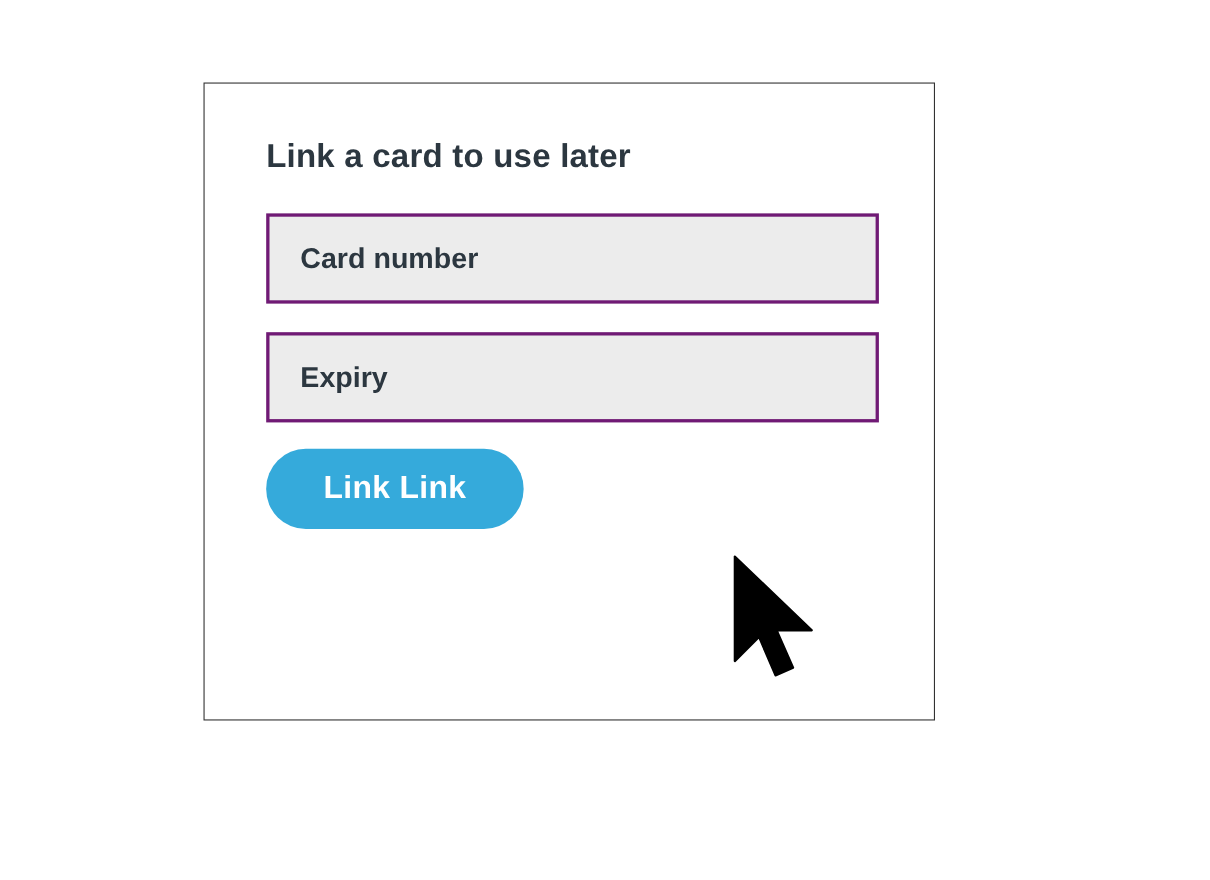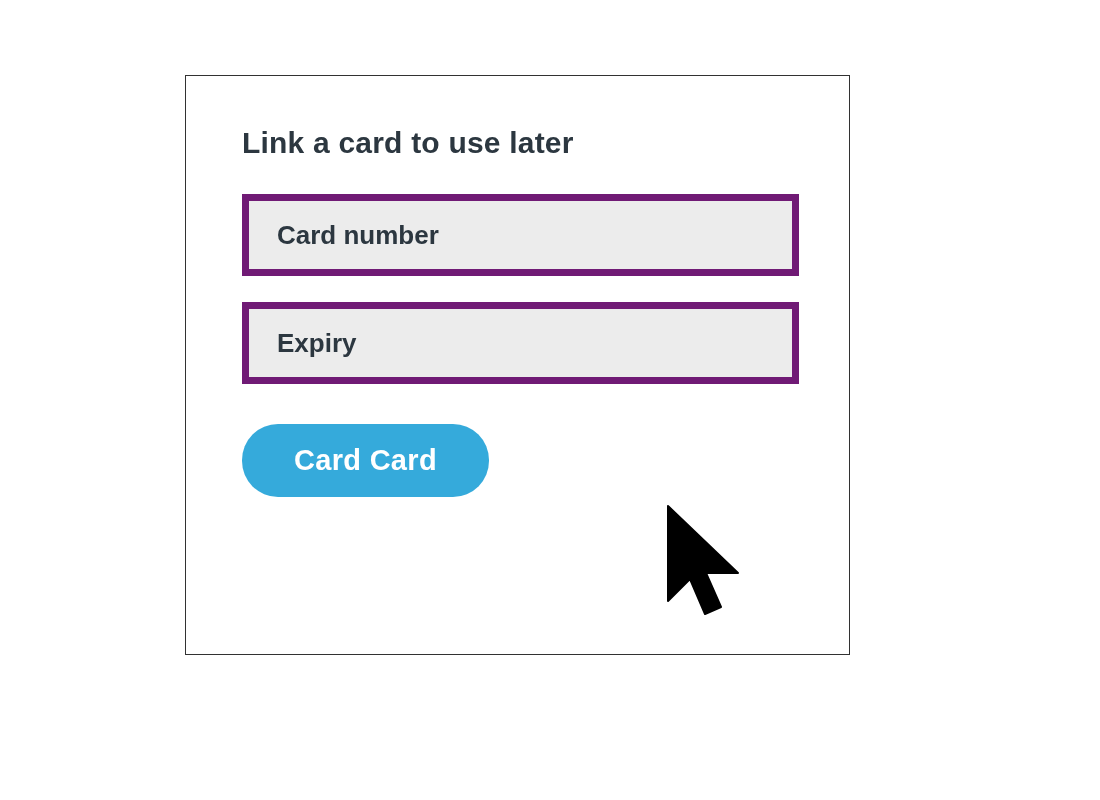--- a/index.html
+++ b/index.html
@@ -28,39 +28,39 @@
       font-size: 30px;
       font-weight: 700;
       color: #2c3740;
       margin-bottom: 34px;
       letter-spacing: 0.2px;
     }
     .field {
       width: 100%;
       height: 82px;
       background: #ececec;
-      border: 7px solid #701a75;
+      border: 3px solid #701a75;
       font-size: 26px;
       font-weight: 700;
       color: #2c3740;
       padding: 0 28px;
       outline: none;
     }
     .field::placeholder {
       color: #2c3740;
       opacity: 1;
       font-weight: 700;
     }
     .row-full {
       margin-bottom: 26px;
     }
     .row-split {
       display: flex;
       gap: 38px;
-      margin-bottom: 40px;
+      margin-bottom: 24px;
     }
     .row-split .field {
       flex: 1;
     }
     .submit-btn {
       display: inline-block;
       background: #35aadb;
       color: #ffffff;
       font-size: 29px;
       font-weight: 700;
@@ -86,18 +86,18 @@
   <h1 class="title">Link a card to use later</h1>
 
   <div class="row-full">
     <input class="field" type="text" placeholder="Card number" style="">
   </div>
 
   <div class="row-split">
     <input class="field" type="text" placeholder="Expiry" style="">
   </div>
 
-  <button class="submit-btn">Card Card</button>
+  <button class="submit-btn">Link Link</button>
 </div>
 
 <svg class="cursor" viewBox="0 0 95 140">
   <path d="M 10 5 L 10 100 L 32 78 L 47 113 L 63 106 L 48 72 L 80 72 Z" fill="#000000" stroke="#000000" stroke-width="2" stroke-linejoin="round"></path>
 </svg>
 
 </body></html>

